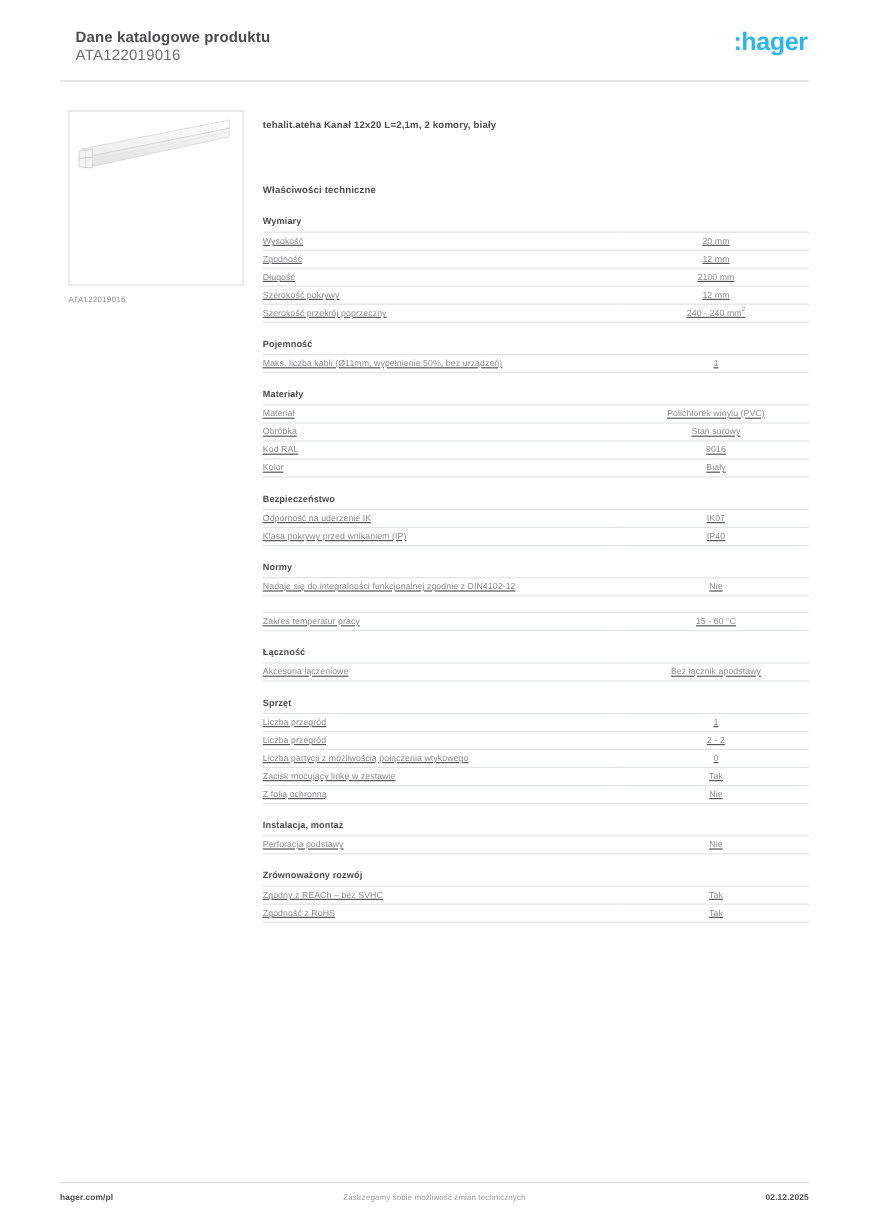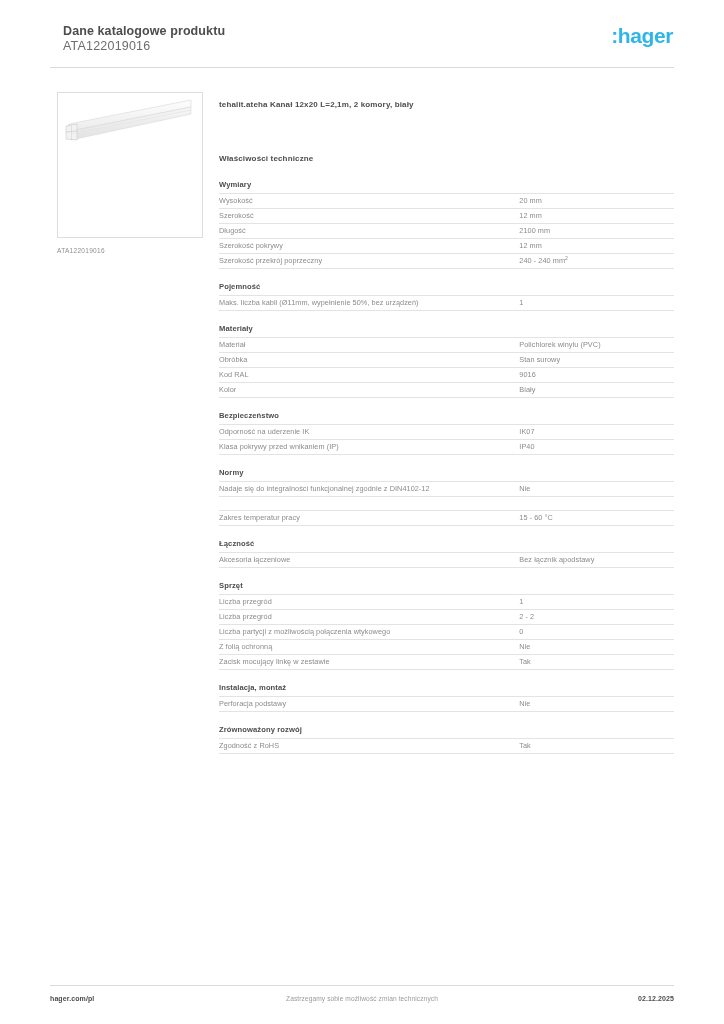--- a/index.html
+++ b/index.html
@@ -121,34 +121,35 @@
     font-size: 7.6px;
     font-weight: bold;
     color: #4d4d4f;
     letter-spacing: 0.1px;
     padding-bottom: 4px;
   }
   table.spec-table {
     width: 100%;
     border-collapse: collapse;
     table-layout: fixed;
+    text-decoration: underline;
   }
   table.spec-table tr { height: 14.6px; }
   table.spec-table td {
     border-top: 1px solid #e2e3e5;
     font-size: 7.3px;
     color: #8a8b8d;
     padding: 0 0 1px 0;
     vertical-align: middle;
     letter-spacing: 0.06px;
     line-height: 13px;
   }
   table.spec-table tr:last-child td { border-bottom: 1px solid #e2e3e5; }
   td.spec-label { text-align: left; width: 66%; }
-  td.spec-value { text-align: left; width: 34%; white-space: nowrap; }
+  td.spec-value { text-align: center; width: 34%; white-space: nowrap; }
   sup { font-size: 70%; vertical-align: super; line-height: 0; }
 
   
   .footer-rule {
     position: absolute;
     left: 50px;
     top: 985px;
     width: 624px;
     height: 1px;
     background: #d9dadb;
@@ -236,21 +237,21 @@
     <div id="groups-container">
         <div class="spec-group">
           <div class="group-title">Wymiary</div>
           <table class="spec-table">
             <tbody>
               <tr>
                 <td class="spec-label">Wysokość</td>
                 <td class="spec-value">20 mm</td>
               </tr>
               <tr>
-                <td class="spec-label">Szerokość</td>
+                <td class="spec-label">Zgodność</td>
                 <td class="spec-value">12 mm</td>
               </tr>
               <tr>
                 <td class="spec-label">Długość</td>
                 <td class="spec-value">2100 mm</td>
               </tr>
               <tr>
                 <td class="spec-label">Szerokość pokrywy</td>
                 <td class="spec-value">12 mm</td>
               </tr>
@@ -352,45 +353,49 @@
               </tr>
               <tr>
                 <td class="spec-label">Liczba przegród</td>
                 <td class="spec-value">2 - 2</td>
               </tr>
               <tr>
                 <td class="spec-label">Liczba partycji z możliwością połączenia wtykowego</td>
                 <td class="spec-value">0</td>
               </tr>
               <tr>
+                <td class="spec-label">Zacisk mocujący linkę w zestawie</td>
+                <td class="spec-value">Tak</td>
+              </tr>
+              <tr>
                 <td class="spec-label">Z folią ochronną</td>
                 <td class="spec-value">Nie</td>
               </tr>
-              <tr>
-                <td class="spec-label">Zacisk mocujący linkę w zestawie</td>
-                <td class="spec-value">Tak</td>
-              </tr>
             </tbody>
           </table>
         </div>
         <div class="spec-group">
           <div class="group-title">Instalacja, montaż</div>
           <table class="spec-table">
             <tbody>
               <tr>
                 <td class="spec-label">Perforacja podstawy</td>
                 <td class="spec-value">Nie</td>
               </tr>
             </tbody>
           </table>
         </div>
         <div class="spec-group">
           <div class="group-title">Zrównoważony rozwój</div>
           <table class="spec-table">
             <tbody>
+              <tr>
+                <td class="spec-label">Zgodny z REACh – bez SVHC</td>
+                <td class="spec-value">Tak</td>
+              </tr>
               <tr>
                 <td class="spec-label">Zgodność z RoHS</td>
                 <td class="spec-value">Tak</td>
               </tr>
             </tbody>
           </table>
         </div>
       </div>
   </div>
 

